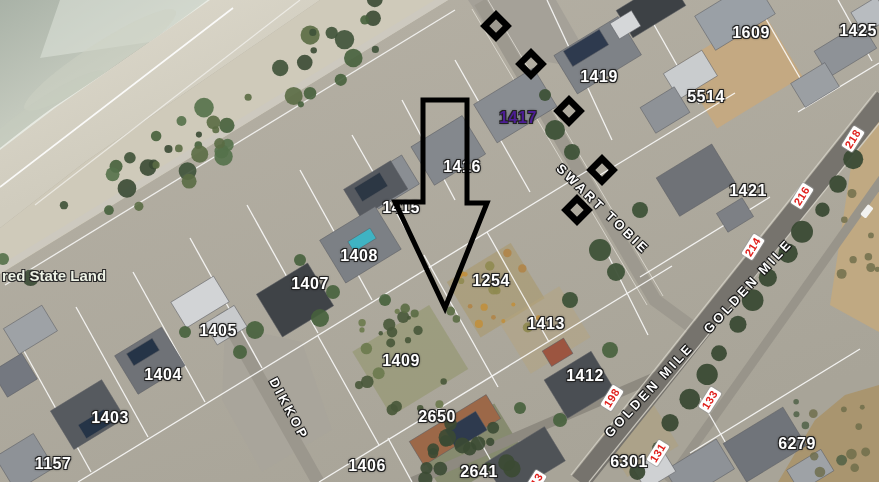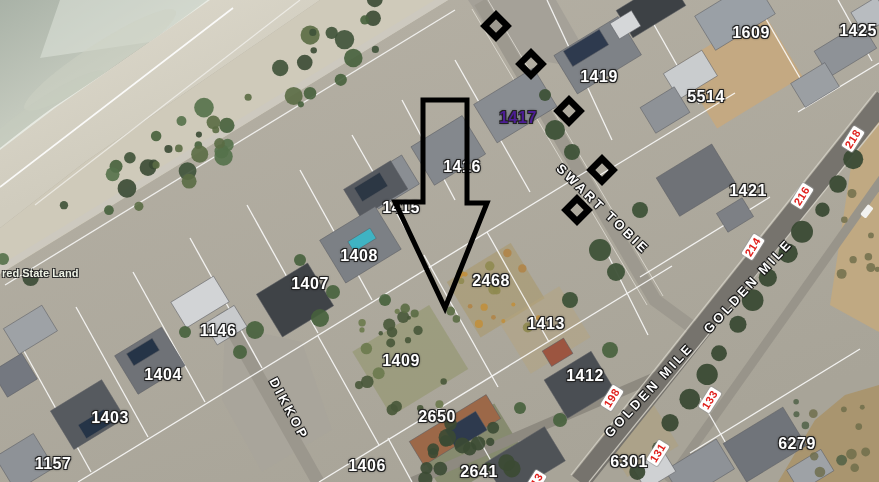--- a/index.html
+++ b/index.html
@@ -33,21 +33,21 @@
     position:absolute;
     font-size:11px;font-weight:bold;
     background:#ffffff;
     padding:0 2px;line-height:13px;
     border-radius:2px;
     box-shadow:0 0 0 1px rgba(150,150,150,.55);
     white-space:nowrap;letter-spacing:0.5px;
   }
   .area-label{
     position:absolute;
-    font-size:11px;font-weight:bold;color:#eef3e6;
+    font-size:15px;font-weight:bold;color:#eef3e6;
     white-space:nowrap;
     text-shadow:-1px -1px 0 #2a2a2a,1px -1px 0 #2a2a2a,-1px 1px 0 #2a2a2a,1px 1px 0 #2a2a2a;
   }
 </style>
 </head>
 <body>
 
 <div id="map-canvas">
 
   <svg id="scenery" width="879" height="482" viewBox="0 0 879 482">
@@ -351,24 +351,24 @@
   <div id="labels">
       <div class="parcel-label" style="left: 751px; top: 33px; transform: translate(-50%, -50%); color: rgb(255, 255, 255);">1609</div>
       <div class="parcel-label" style="left: 858px; top: 31px; transform: translate(-50%, -50%); color: rgb(255, 255, 255);">1425</div>
       <div class="parcel-label" style="left: 599px; top: 77px; transform: translate(-50%, -50%); color: rgb(255, 255, 255);">1419</div>
       <div class="parcel-label" style="left: 706px; top: 89px; transform: translate(-50%, -50%); color: rgb(255, 255, 255); margin-top: 8px;">5514</div>
       <div class="parcel-label" style="left: 518px; top: 118px; transform: translate(-50%, -50%); color: #4c1d95;">1417</div>
       <div class="parcel-label" style="left: 462px; top: 167px; transform: translate(-50%, -50%); color: rgb(255, 255, 255);">1416</div>
       <div class="parcel-label" style="left: 704px; top: 191px; transform: translate(-50%, -50%); color: rgb(255, 255, 255); margin-left: 44px;">1421</div>
       <div class="parcel-label" style="left: 401px; top: 208px; transform: translate(-50%, -50%); color: rgb(255, 255, 255);">1415</div>
       <div class="parcel-label" style="left: 359px; top: 256px; transform: translate(-50%, -50%); color: rgb(255, 255, 255);">1408</div>
-      <div class="parcel-label" style="left: 491px; top: 281px; transform: translate(-50%, -50%); color: rgb(255, 255, 255);">2468</div>
+      <div class="parcel-label" style="left: 491px; top: 281px; transform: translate(-50%, -50%); color: rgb(255, 255, 255);">1254</div>
       <div class="parcel-label" style="left: 293px; top: 284px; transform: translate(-50%, -50%); color: rgb(255, 255, 255); padding-left: 34px;">1407</div>
       <div class="parcel-label" style="left: 546px; top: 324px; transform: translate(-50%, -50%); color: rgb(255, 255, 255);">1413</div>
-      <div class="parcel-label" style="left: 218px; top: 331px; transform: translate(-50%, -50%); color: rgb(255, 255, 255);">1146</div>
+      <div class="parcel-label" style="left: 218px; top: 331px; transform: translate(-50%, -50%); color: rgb(255, 255, 255);">1405</div>
       <div class="parcel-label" style="left: 401px; top: 361px; transform: translate(-50%, -50%); color: rgb(255, 255, 255);">1409</div>
       <div class="parcel-label" style="left: 163px; top: 375px; transform: translate(-50%, -50%); color: rgb(255, 255, 255);">1404</div>
       <div class="parcel-label" style="left: 585px; top: 376px; transform: translate(-50%, -50%); color: rgb(255, 255, 255);">1412</div>
       <div class="parcel-label" style="left: 110px; top: 418px; transform: translate(-50%, -50%); color: rgb(255, 255, 255);">1403</div>
       <div class="parcel-label" style="left: 437px; top: 417px; transform: translate(-50%, -50%); color: rgb(255, 255, 255);">2650</div>
       <div class="parcel-label" style="left: 629px; top: 462px; transform: translate(-50%, -50%); color: rgb(255, 255, 255);">6301</div>
       <div class="parcel-label" style="left: 761px; top: 444px; transform: translate(-50%, -50%); color: rgb(255, 255, 255); margin-left: 36px;">6279</div>
       <div class="parcel-label" style="left: 53px; top: 464px; transform: translate(-50%, -50%); color: rgb(255, 255, 255);">1157</div>
       <div class="parcel-label" style="left: 324px; top: 466px; transform: translate(-50%, -50%); color: rgb(255, 255, 255); margin-left: 43px;">1406</div>
       <div class="parcel-label" style="left: 479px; top: 472px; transform: translate(-50%, -50%); color: rgb(255, 255, 255);">2641</div>

